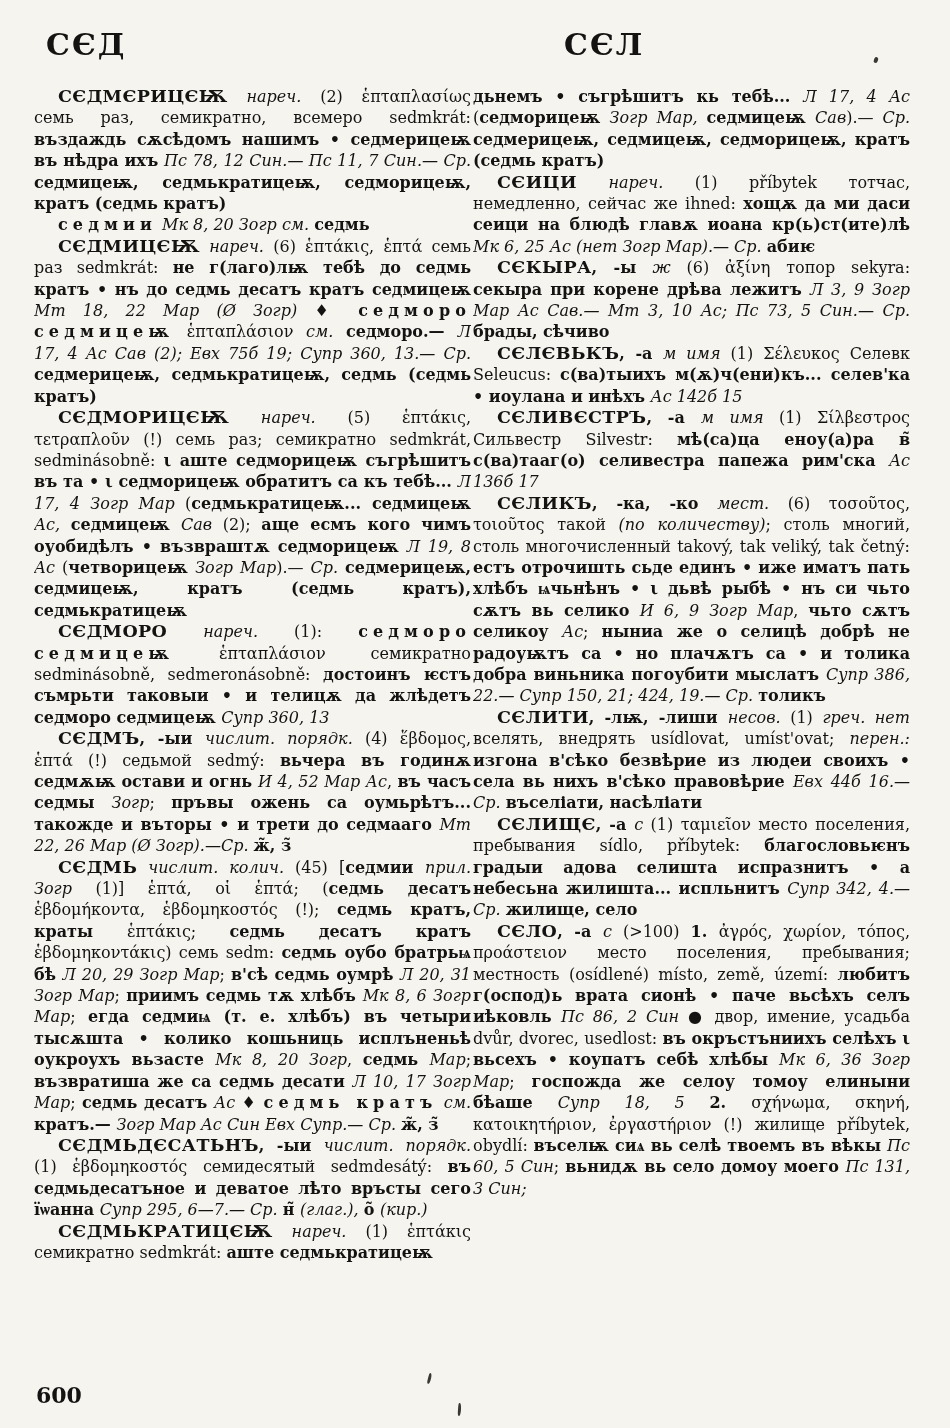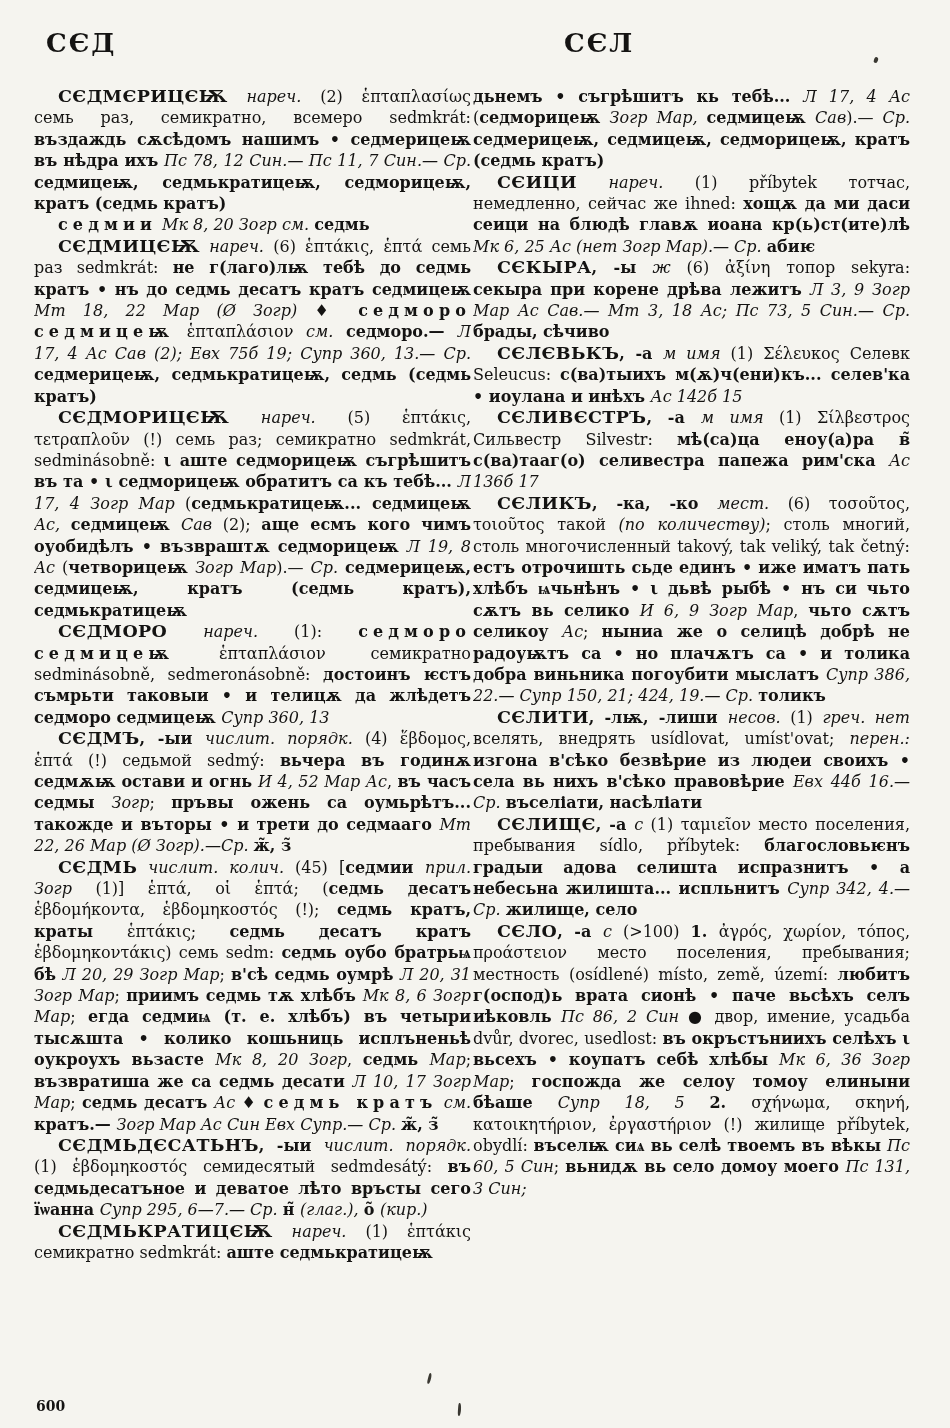--- a/index.html
+++ b/index.html
@@ -20,21 +20,21 @@
   }
   .running-heads {
     position: absolute;
     top: 30px;
     left: 38px;
     right: 30px;
     height: 44px;
   }
   .running-head {
     font-weight: 700;
-    font-size: 26px;
+    font-size: 30px;
     letter-spacing: 2px;
     line-height: 1;
   }
   .running-head.left  { position: absolute; left: 8px;   top: 0; }
   .running-head.right { position: absolute; left: 479px; top: 0; margin-left: 47px; }
   .columns {
     position: absolute;
     top: 86px;
     left: 34px;
     width: 892px;
@@ -59,23 +59,23 @@
   .sp { font-weight: 700; letter-spacing: 0.32em; }
   .it { font-style: italic; }
   .bi { font-style: italic; font-weight: 400; }
   .rm { }
   .gr { }
   .nb { font-weight: 700; }
 
   .page-number {
     position: absolute;
     left: 36px;
-    bottom: 14px;
+    bottom: 20px;
     font-weight: 700;
-    font-size: 14px;
+    font-size: 22px;
   }
   .artifact {
     position: absolute;
     background: #3a3832;
     border-radius: 40% 60% 55% 45%;
   }
   .artifact.a1 { left: 428px; bottom: 44px; width: 3px; height: 11px; transform: rotate(14deg); }
   .artifact.a2 { left: 458px; bottom: 12px; width: 3px; height: 13px; transform: rotate(4deg); }
   .artifact.a3 { left: 874px; top: 57px;  width: 4px; height: 6px;  transform: rotate(20deg); }
 </style>
@@ -97,21 +97,21 @@
         <p class="entry"><span class="hw">СЄДМОРИЦЄѬ</span><span class="it"> нареч. </span><span class="rm">(5) </span><span class="gr">ἑπτάκις, τετραπλοῦν </span><span class="rm">(!) семь раз; семикратно sedmkrát, sedminásobně: </span><span class="cs">ι аште седморицеѭ съгрѣшитъ въ та • ι седморицеѭ обратитъ са къ тебѣ... </span><span class="it">Л 17, 4 Зогр Мар </span><span class="rm">(</span><span class="cs">седмькратицеѭ... седмицеѭ </span><span class="it">Ас, </span><span class="cs">седмицеѭ </span><span class="it">Сав </span><span class="rm">(2); </span><span class="cs">аще есмъ кого чимъ оуобидѣлъ • възвраштѫ седморицеѭ </span><span class="it">Л 19, 8 Ас </span><span class="rm">(</span><span class="cs">четворицеѭ </span><span class="it">Зогр Мар</span><span class="rm">).— </span><span class="it">Ср. </span><span class="cs">седмерицеѭ, седмицеѭ, кратъ (седмь кратъ), седмькратицеѭ</span></p>
         <p class="entry"><span class="hw">СЄДМОРО</span><span class="it"> нареч. </span><span class="rm">(1): </span><span class="sp">седморо седмицеѭ</span><span class="gr"> ἑπταπλάσιον </span><span class="rm">семикратно sedminásobně, sedmeronásobně: </span><span class="cs">достоинъ ѥстъ съмрьти таковыи • и телицѫ да жлѣдетъ седморо седмицеѭ </span><span class="it">Супр 360, 13</span></p>
         <p class="entry"><span class="hw">СЄДМЪ</span><span class="cs">, -ыи </span><span class="it">числит. порядк. </span><span class="rm">(4) </span><span class="gr">ἕβδομος, ἑπτά </span><span class="rm">(!) седьмой sedmý: </span><span class="cs">вьчера въ годинѫ седмѫѭ остави и огнь </span><span class="it">И 4, 52 Мар Ас</span><span class="rm">, </span><span class="cs">въ часъ седмы </span><span class="it">Зогр</span><span class="rm">; </span><span class="cs">пръвы ожень са оумьрѣтъ... такожде и въторы • и трети до седмааго </span><span class="it">Мт 22, 26 Мар (Ø Зогр).—Ср. </span><span class="cs">ж̃, з̃</span></p>
         <p class="entry"><span class="hw">СЄДМЬ</span><span class="it"> числит. колич. </span><span class="rm">(45) [</span><span class="cs">седмии </span><span class="it">прил. Зогр </span><span class="rm">(1)] </span><span class="gr">ἑπτά, οἱ ἑπτά; </span><span class="rm">(</span><span class="cs">седмь десатъ </span><span class="gr">ἑβδομήκοντα, ἑβδομηκοστός </span><span class="rm">(!); </span><span class="cs">седмь кратъ, краты </span><span class="gr">ἑπτάκις; </span><span class="cs">седмь десатъ кратъ </span><span class="gr">ἑβδομηκοντάκις</span><span class="rm">) семь sedm: </span><span class="cs">седмь оубо братрьѩ бѣ </span><span class="it">Л 20, 29 Зогр Мар</span><span class="rm">; </span><span class="cs">в'сѣ седмь оумрѣ </span><span class="it">Л 20, 31 Зогр Мар</span><span class="rm">; </span><span class="cs">приимъ седмь тѫ хлѣбъ </span><span class="it">Мк 8, 6 Зогр Мар</span><span class="rm">; </span><span class="cs">егда седмиѩ (т. е. хлѣбъ) въ четыри тысѫшта • колико кошьниць исплъненьѣ оукроухъ вьзасте </span><span class="it">Мк 8, 20 Зогр</span><span class="rm">, </span><span class="cs">седмь </span><span class="it">Мар</span><span class="rm">; </span><span class="cs">възвратиша же са седмь десати </span><span class="it">Л 10, 17 Зогр Мар</span><span class="rm">; </span><span class="cs">седмь десатъ </span><span class="it">Ас </span><span class="rm">♦ </span><span class="sp">седмь кратъ</span><span class="it"> см. </span><span class="cs">кратъ.— </span><span class="bi">Зогр Мар Ас </span><span class="it">Син Евх Супр.— Ср. </span><span class="cs">ж̃, з̃</span></p>
         <p class="entry"><span class="hw">СЄДМЬДЄСАТЬНЪ</span><span class="cs">, -ыи </span><span class="it">числит. порядк. </span><span class="rm">(1) </span><span class="gr">ἑβδομηκοστός </span><span class="rm">семидесятый sedmdesátý: </span><span class="cs">въ седмьдесатъное и деватое лѣто връсты сего їѡанна </span><span class="it">Супр 295, 6—7.— Ср. </span><span class="cs">н̃ </span><span class="it">(глаг.), </span><span class="cs">о̃ </span><span class="it">(кир.)</span></p>
         <p class="entry"><span class="hw">СЄДМЬКРАТИЦЄѬ</span><span class="it"> нареч. </span><span class="rm">(1) </span><span class="gr">ἑπτάκις </span><span class="rm">семикратно sedmkrát: </span><span class="cs">аште седмькратицеѭ</span></p>
       </div>
     <div class="col" id="col-right">
         <p class="entry noindent"><span class="cs">дьнемъ • съгрѣшитъ кь тебѣ... </span><span class="it">Л 17, 4 Ас </span><span class="rm">(</span><span class="cs">седморицеѭ </span><span class="it">Зогр Мар, </span><span class="cs">седмицеѭ </span><span class="it">Сав</span><span class="rm">).— </span><span class="it">Ср. </span><span class="cs">седмерицеѭ, седмицеѭ, седморицеѭ, кратъ (седмь кратъ)</span></p>
         <p class="entry"><span class="hw">СЄИЦИ</span><span class="it"> нареч. </span><span class="rm">(1) </span><span class="gr">příbytek </span><span class="rm">тотчас, немедленно, сейчас же ihned: </span><span class="cs">хощѫ да ми даси сеици на блюдѣ главѫ иоана кр(ь)ст(ите)лѣ </span><span class="it">Мк 6, 25 Ас (нет Зогр Мар).— Ср. </span><span class="cs">абиѥ</span></p>
-        <p class="entry"><span class="hw">СЄКЫРА</span><span class="cs">, -ы </span><span class="it">ж </span><span class="rm">(6) </span><span class="gr">ἀξίνη </span><span class="rm">топор sekyra: </span><span class="cs">секыра при корене дрѣва лежитъ </span><span class="it">Л 3, 9 Зогр Мар Ас Сав.— Мт 3, 18 Ас; Пс 73, 5 Син.— Ср. </span><span class="cs">брады, сѣчиво</span></p>
+        <p class="entry"><span class="hw">СЄКЫРА</span><span class="cs">, -ы </span><span class="it">ж </span><span class="rm">(6) </span><span class="gr">ἀξίνη </span><span class="rm">топор sekyra: </span><span class="cs">секыра при корене дрѣва лежитъ </span><span class="it">Л 3, 9 Зогр Мар Ас Сав.— Мт 3, 10 Ас; Пс 73, 5 Син.— Ср. </span><span class="cs">брады, сѣчиво</span></p>
         <p class="entry"><span class="hw">СЄЛЄВЬКЪ</span><span class="cs">, -а </span><span class="it">м имя </span><span class="rm">(1) </span><span class="gr">Σέλευκος </span><span class="rm">Селевк Seleucus: </span><span class="cs">с(ва)тыихъ м(ѫ)ч(ени)къ... селев'ка • иоулана и инѣхъ </span><span class="it">Ас 142б 15</span></p>
         <p class="entry"><span class="hw">СЄЛИВЄСТРЪ</span><span class="cs">, -а </span><span class="it">м имя </span><span class="rm">(1) </span><span class="gr">Σίλβεστρος </span><span class="rm">Сильвестр Silvestr: </span><span class="cs">мѣ(са)ца еноу(а)ра в̃ с(ва)тааг(о) селивестра папежа рим'ска </span><span class="it">Ас 136б 17</span></p>
         <p class="entry"><span class="hw">СЄЛИКЪ</span><span class="cs">, -ка, -ко </span><span class="it">мест. </span><span class="rm">(6) </span><span class="gr">τοσοῦτος, τοιοῦτος </span><span class="rm">такой </span><span class="it">(по количеству)</span><span class="rm">; столь многий, столь многочисленный takový, tak veliký, tak četný: </span><span class="cs">естъ отрочишть сьде единъ • иже иматъ пать хлѣбъ ѩчьнѣнъ • ι дьвѣ рыбѣ • нъ си чьто сѫтъ вь селико </span><span class="it">И 6, 9 Зогр Мар</span><span class="rm">, </span><span class="cs">чьто сѫтъ селикоу </span><span class="it">Ас</span><span class="rm">; </span><span class="cs">ныниа же о селицѣ добрѣ не радоуѭтъ са • но плачѫтъ са • и толика добра виньника погоубити мыслатъ </span><span class="it">Супр 386, 22.— Супр 150, 21; 424, 19.— Ср. </span><span class="cs">толикъ</span></p>
         <p class="entry"><span class="hw">СЄЛИТИ</span><span class="cs">, -лѭ, -лиши </span><span class="it">несов. </span><span class="rm">(1) </span><span class="it">греч. нет </span><span class="rm">вселять, внедрять usídlovat, umíst'ovat; </span><span class="it">перен.: </span><span class="cs">изгона в'сѣко безвѣрие из людеи своихъ • села вь нихъ в'сѣко правовѣрие </span><span class="it">Евх 44б 16.— Ср. </span><span class="cs">въселіати, насѣліати</span></p>
         <p class="entry"><span class="hw">СЄЛИЩЄ</span><span class="cs">, -а </span><span class="it">с </span><span class="rm">(1) </span><span class="gr">ταμιεῖον </span><span class="rm">место поселения, пребывания sídlo, příbytek: </span><span class="cs">благословьѥнъ градыи адова селишта испразнитъ • а небесьна жилишта... испльнитъ </span><span class="it">Супр 342, 4.— Ср. </span><span class="cs">жилище, село</span></p>
         <p class="entry"><span class="hw">СЄЛО</span><span class="cs">, -а </span><span class="it">с </span><span class="rm">(&gt;100) </span><span class="nb">1. </span><span class="gr">ἀγρός, χωρίον, τόπος, προάστειον </span><span class="rm">место поселения, пребывания; местность (osídlené) místo, země, území: </span><span class="cs">любитъ г(оспод)ь врата сионѣ • паче вьсѣхъ селъ иѣковль </span><span class="it">Пс 86, 2 Син </span><span class="rm">● двор, имение, усадьба dvůr, dvorec, usedlost: </span><span class="cs">въ окръстъниихъ селѣхъ ι вьсехъ • коупатъ себѣ хлѣбы </span><span class="it">Мк 6, 36 Зогр Мар</span><span class="rm">; </span><span class="cs">госпожда же селоу томоу елиныни бѣаше </span><span class="it">Супр 18, 5 </span><span class="nb">2. </span><span class="gr">σχήνωμα, σκηνή, κατοικητήριον, ἐργαστήριον </span><span class="rm">(!) жилище příbytek, obydlí: </span><span class="cs">въселѭ сиѧ вь селѣ твоемъ въ вѣкы </span><span class="it">Пс 60, 5 Син</span><span class="rm">; </span><span class="cs">вьнидѫ вь село домоу моего </span><span class="it">Пс 131, 3 Син;</span></p>
       </div>
   </div>
 
   <div class="page-number">600</div>

